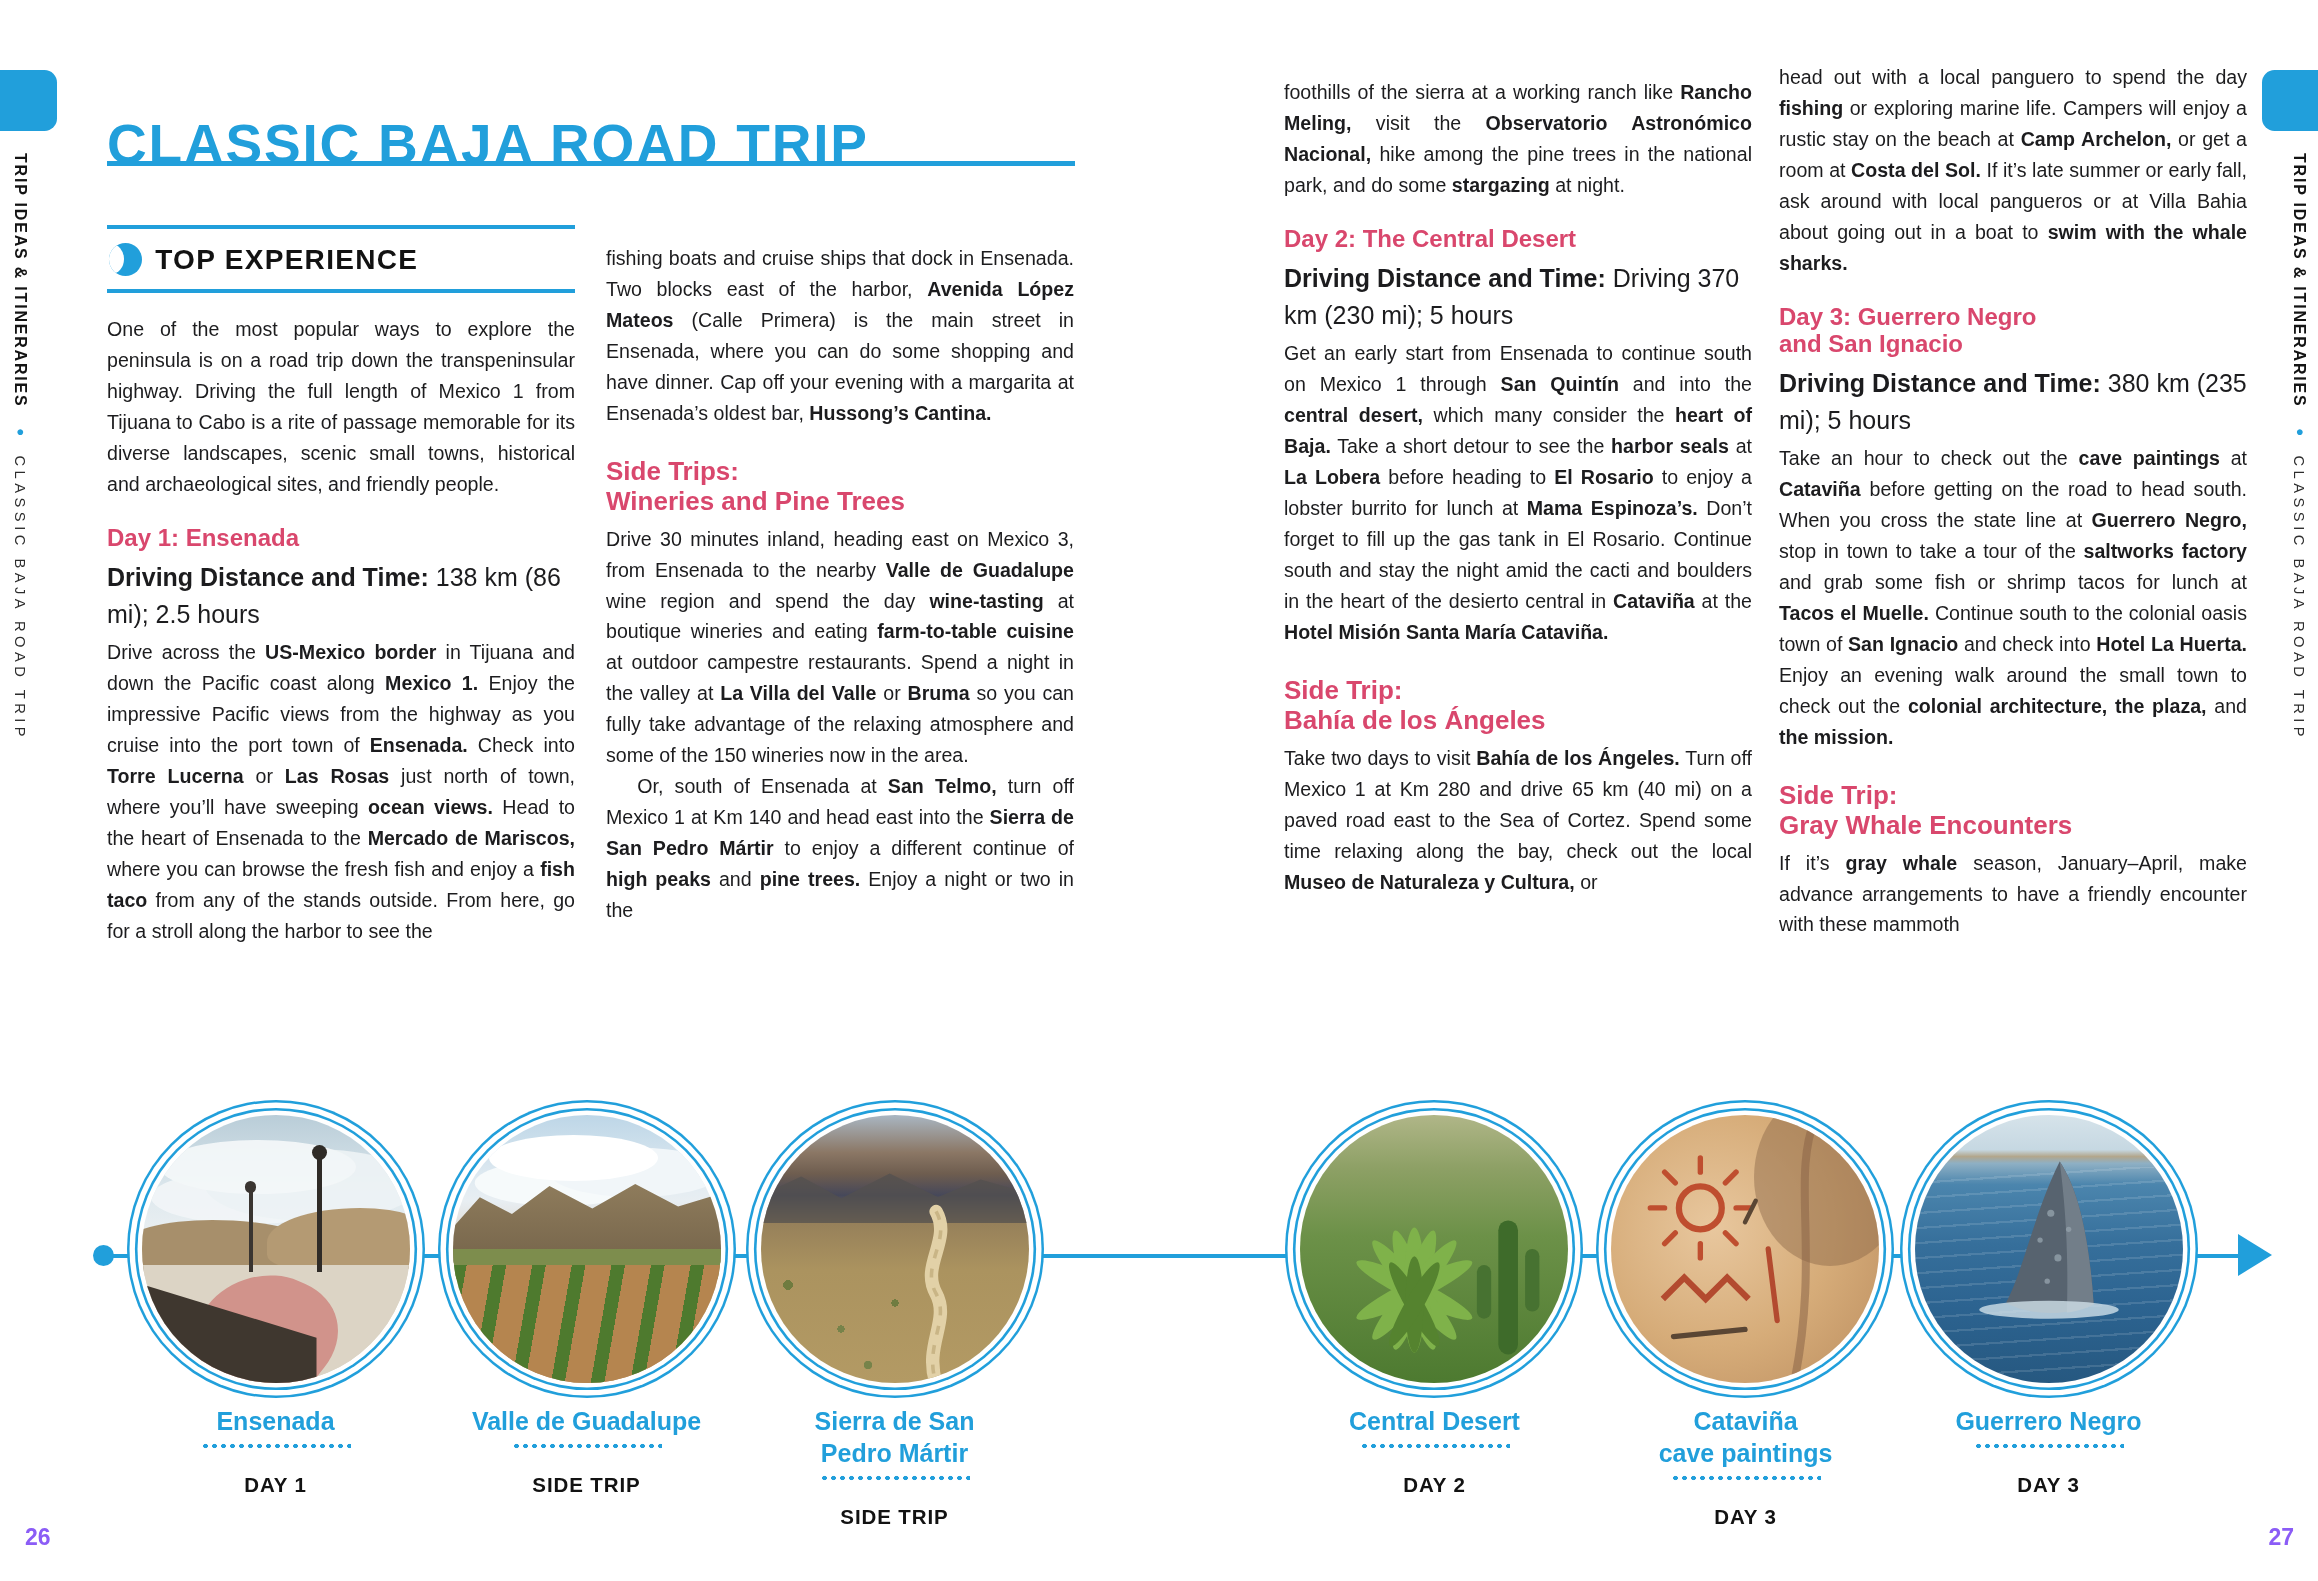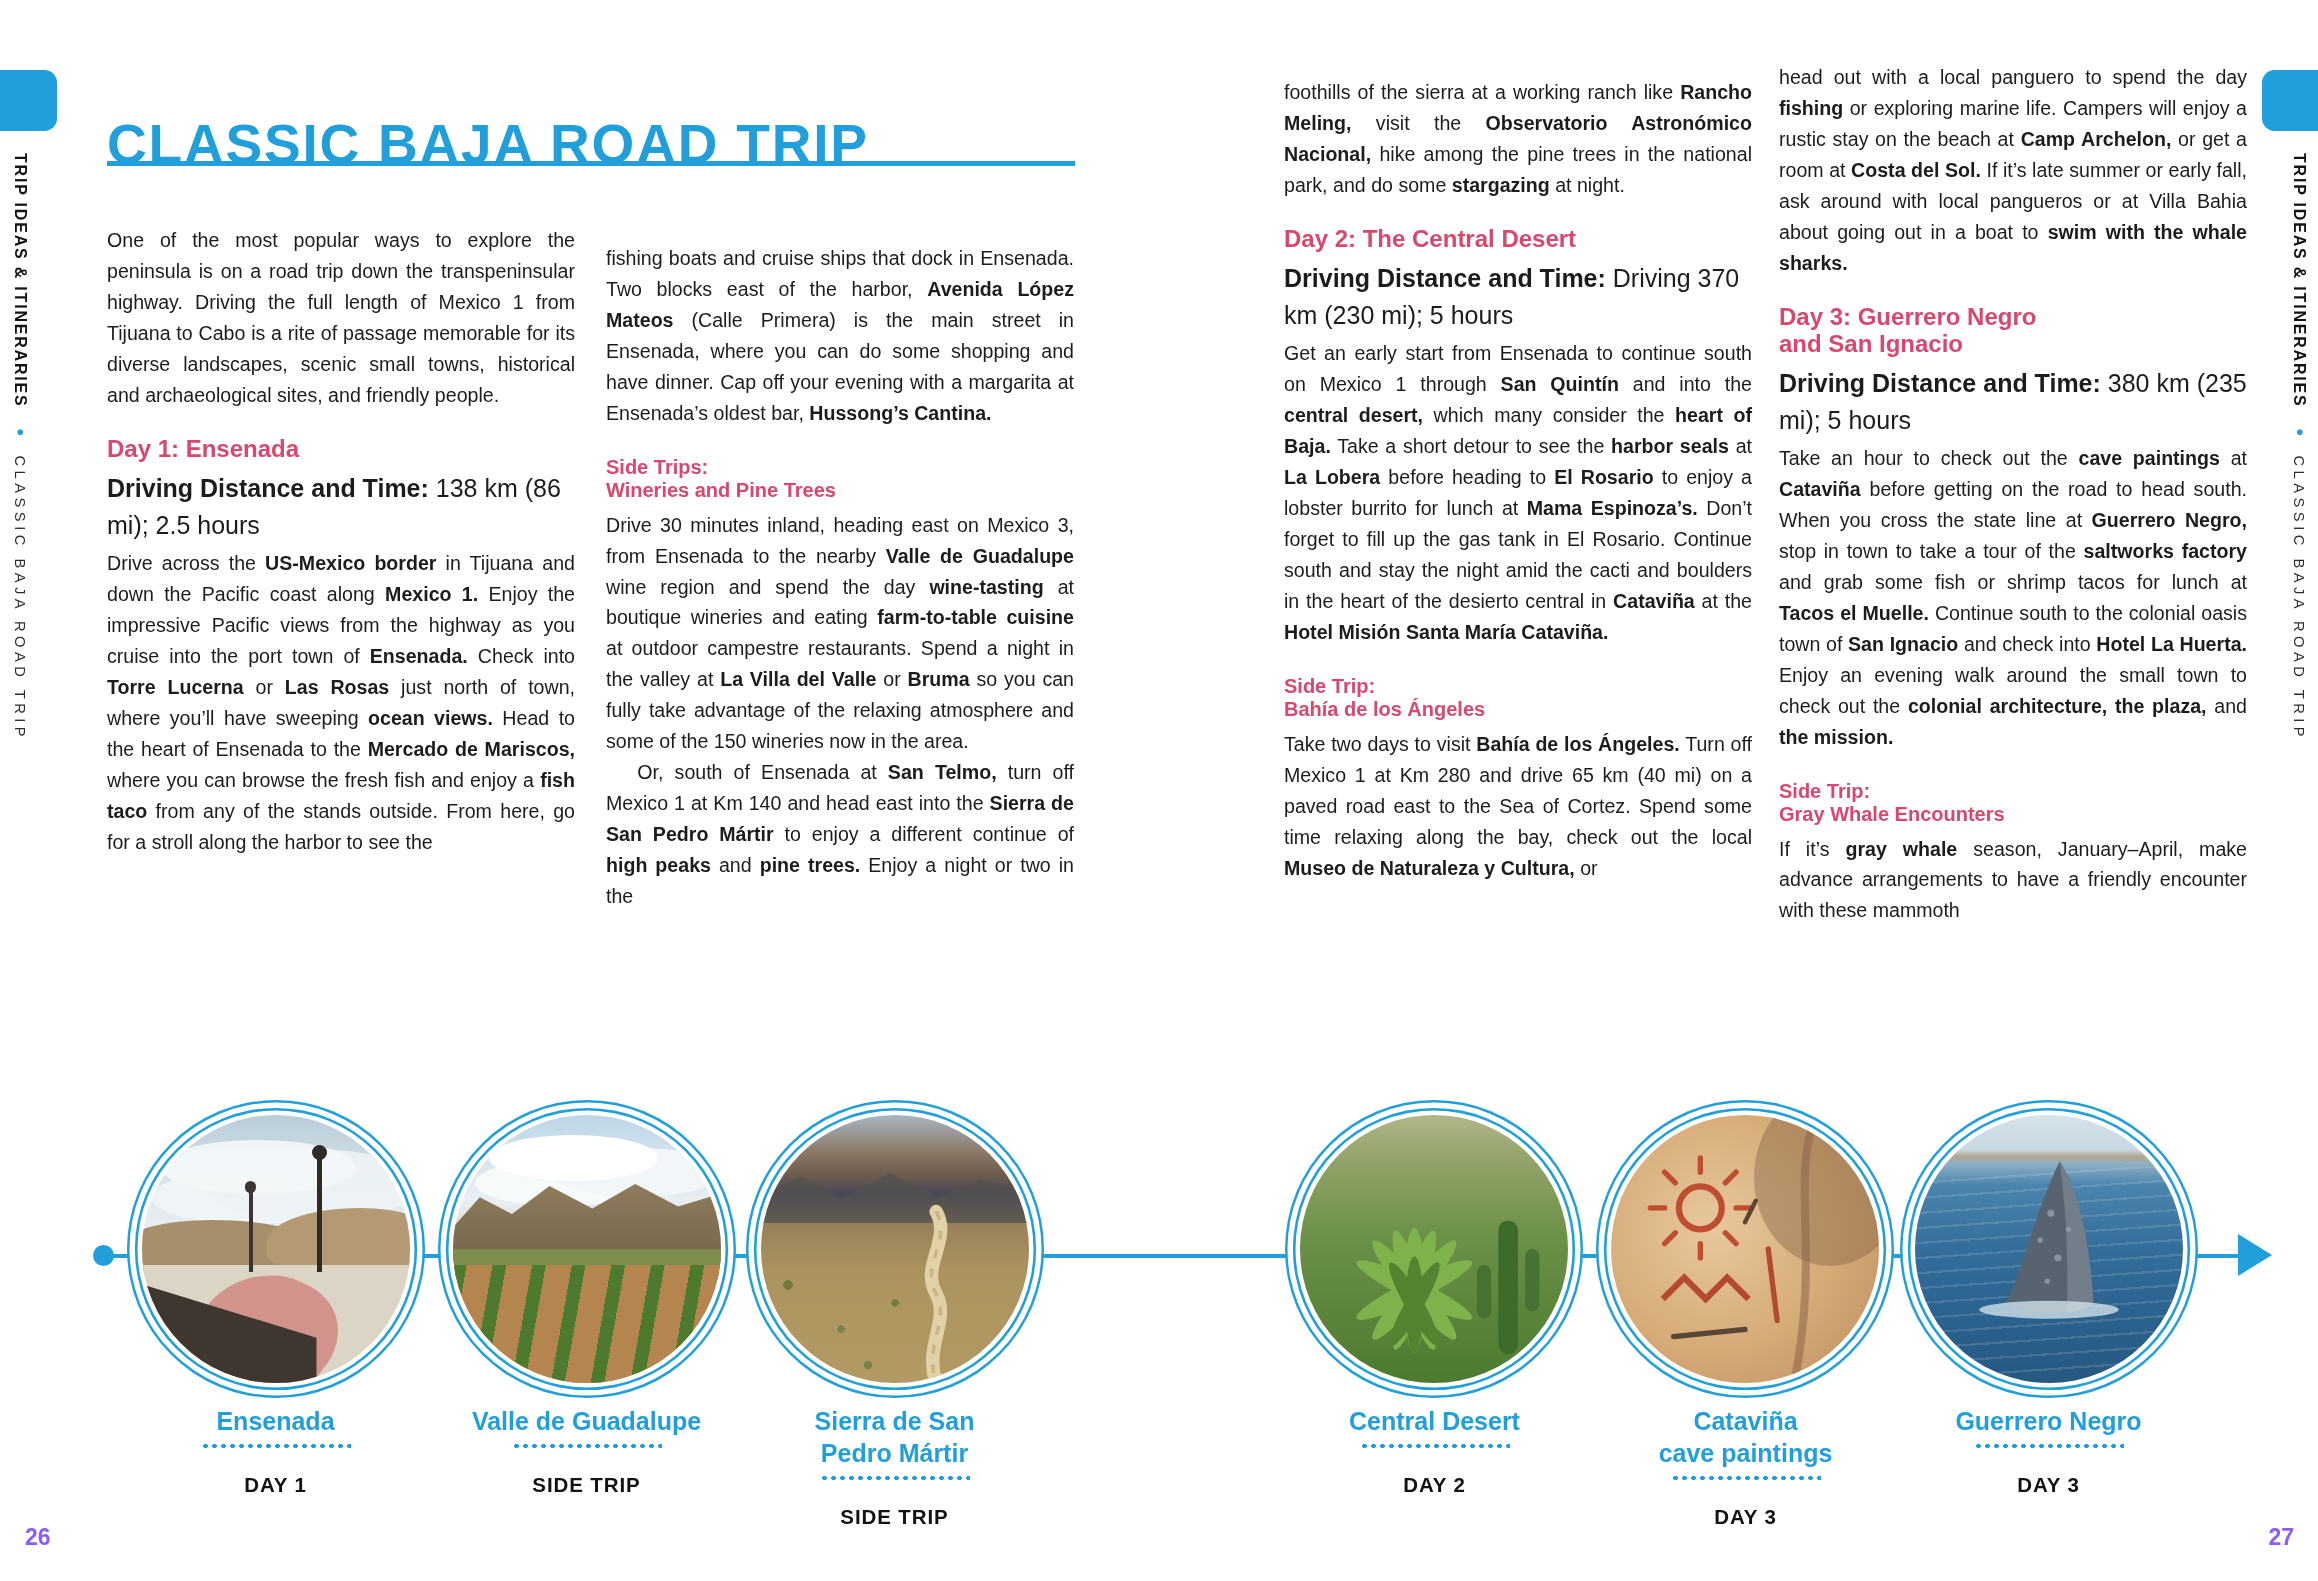--- a/index.html
+++ b/index.html
@@ -33,21 +33,21 @@
   .topx{border-top:4.5px solid #219fdb;border-bottom:4.5px solid #219fdb;
         padding:14.3px 1.8px 12.5px 1.8px;display:flex;align-items:center;gap:13.4px;margin-bottom:21.4px;}
   .moon{width:33px;height:33px;border-radius:50%;background:#219fdb;position:relative;overflow:hidden;flex:0 0 auto;}
   .moon::after{content:"";position:absolute;left:-9.8px;top:0.9px;width:25px;height:30px;border-radius:50%;background:#ffffff;}
   .topx-label{font-size:28px;font-weight:700;letter-spacing:1.3px;color:#121212;}
 
   .body-p{font-size:19.6px;line-height:1.58;text-align:justify;margin:0;}
   .indent{text-indent:1.6em;}
   .pad-top{padding-top:18px;}
   .day-heading{color:#d9476d;font-size:24px;font-weight:700;line-height:1.12;margin:25px 0 7.1px 0;}
-  .side-heading{color:#d9476d;font-size:20px;font-weight:700;line-height:1.17;margin:27px 0 7.1px 0;}
+  .side-heading{color:#d9476d;font-size:26px;font-weight:700;line-height:1.17;margin:27px 0 7.1px 0;}
   .drive{font-size:25px;line-height:1.5;margin:1.8px 0 3.6px 0;text-align:left;}
 
   .pagenum{position:absolute;bottom:30px;font-size:23px;font-weight:700;color:#8b5cf6;}
   .pagenum.left{left:25px;}
   .pagenum.right{right:25px;}
 
   
   .tl-line{position:absolute;left:105px;top:1254px;width:2138px;height:3.6px;background:#219fdb;z-index:1;}
   .tl-dot{position:absolute;left:93px;top:1245px;width:21.4px;height:21.4px;border-radius:50%;background:#219fdb;z-index:1;}
   .tl-arrow{position:absolute;left:2238px;top:1234px;width:0;height:0;z-index:1;
@@ -132,20 +132,24 @@
   <div class="vside right">
     <span class="series" data-bind="sidebar.series">TRIP IDEAS &amp; ITINERARIES</span>
     <span class="vbullet" data-bind="sidebar.bullet">●</span>
     <span class="chapter" data-bind="sidebar.chapter">CLASSIC BAJA ROAD TRIP</span>
   </div>
 
   <h1 class="page-title" data-bind="page_left.title">CLASSIC BAJA ROAD TRIP</h1>
   <div class="title-rule"></div>
 
   <div class="col col1">
+    <div class="topx">
+      <span class="moon"></span>
+      <span class="topx-label" data-bind="page_left.top_experience_label">TOP EXPERIENCE</span>
+    </div>
     <p class="body-p"><span>One of the most popular ways to explore the peninsula is on a road trip down the transpeninsular highway. Driving the full length of Mexico 1 from Tijuana to Cabo is a rite of passage memorable for its diverse landscapes, scenic small towns, historical and archaeological sites, and friendly people.</span></p>
     <h2 class="day-heading" data-bind="page_left.day1.heading">Day 1: Ensenada</h2>
     <p class="drive"><span></span><span class="b">Driving Distance and Time:</span><span> 138 km (86 mi); 2.5 hours</span></p>
     <p class="body-p"><span>Drive across the </span><span class="b">US-Mexico border</span><span> in Tijuana and down the Pacific coast along </span><span class="b">Mexico 1.</span><span> Enjoy the impressive Pacific views from the highway as you cruise into the port town of </span><span class="b">Ensenada.</span><span> Check into </span><span class="b">Torre Lucerna</span><span> or </span><span class="b">Las Rosas</span><span> just north of town, where you’ll have sweeping </span><span class="b">ocean views.</span><span> Head to the heart of Ensenada to the </span><span class="b">Mercado de Mariscos,</span><span> where you can browse the fresh fish and enjoy a </span><span class="b">fish taco</span><span> from any of the stands outside. From here, go for a stroll along the harbor to see the</span></p>
   </div>
 
   <div class="col col2">
     <p class="body-p pad-top"><span>fishing boats and cruise ships that dock in Ensenada. Two blocks east of the harbor, </span><span class="b">Avenida López Mateos</span><span> (Calle Primera) is the main street in Ensenada, where you can do some shopping and have dinner. Cap off your evening with a margarita at Ensenada’s oldest bar, </span><span class="b">Hussong’s Cantina.</span><span></span></p>
     <h2 class="side-heading">
       <span data-bind="page_left.side_trips.heading_line1">Side Trips:</span><br>

